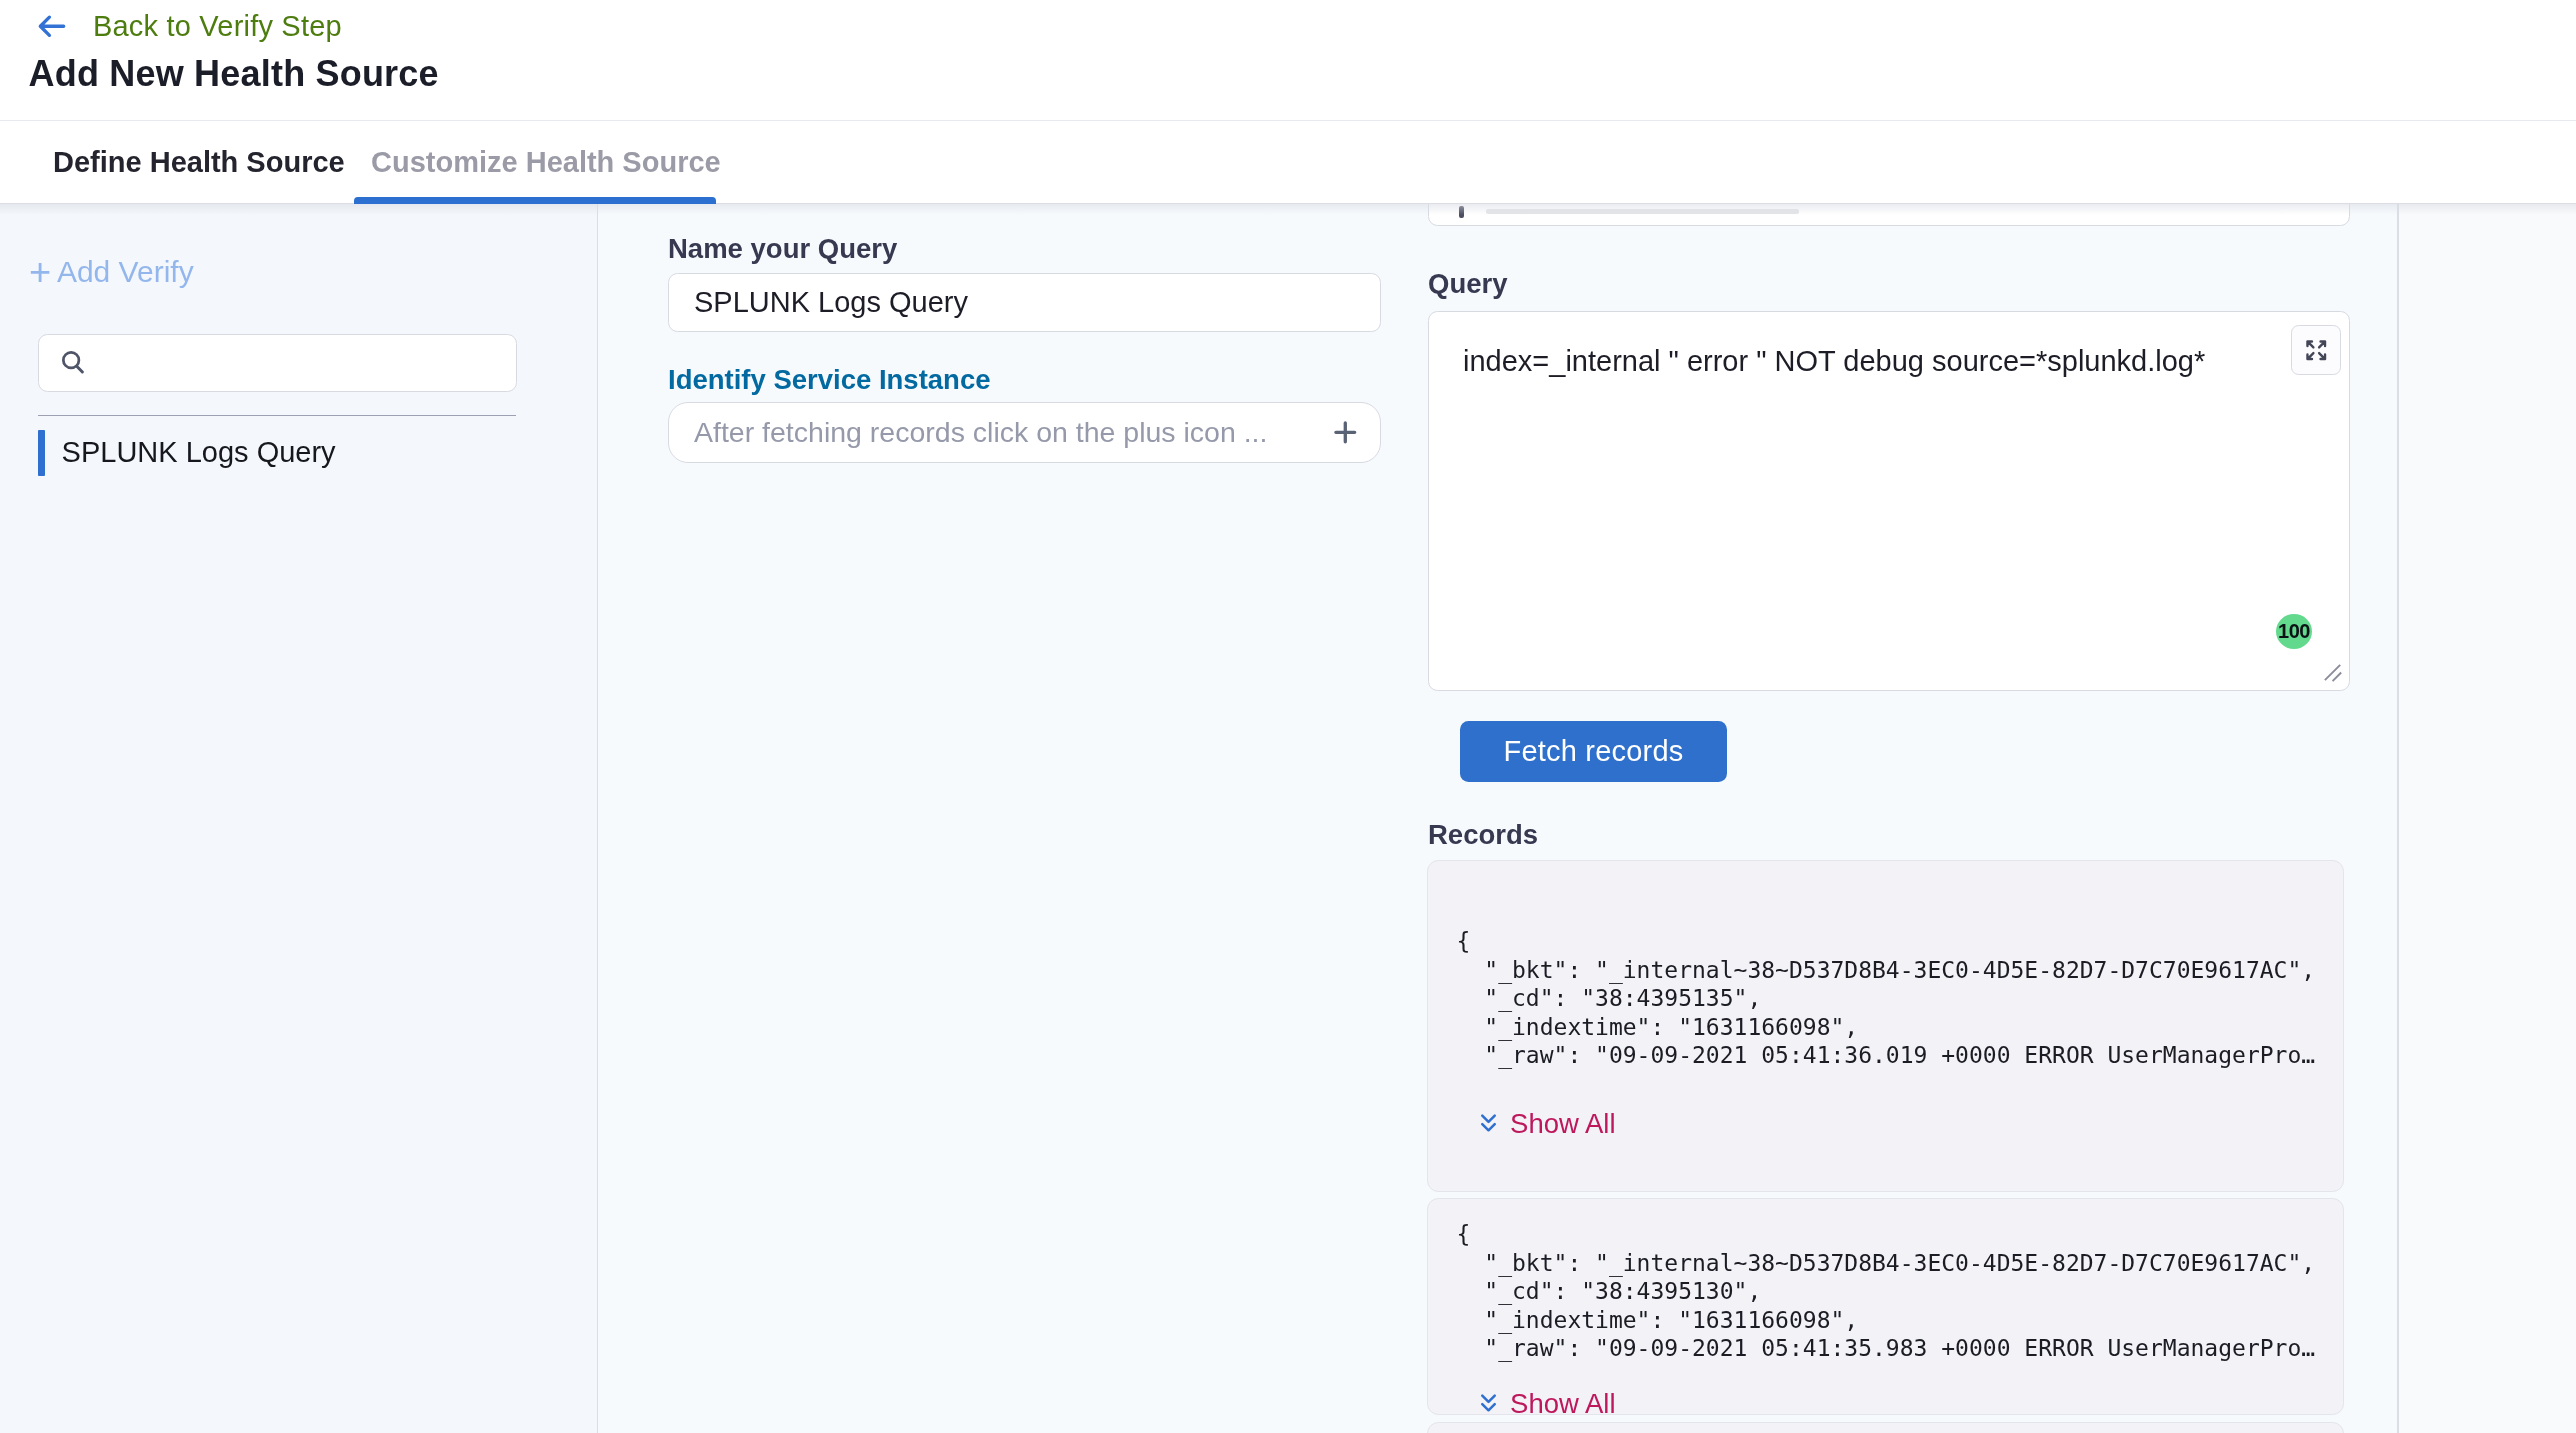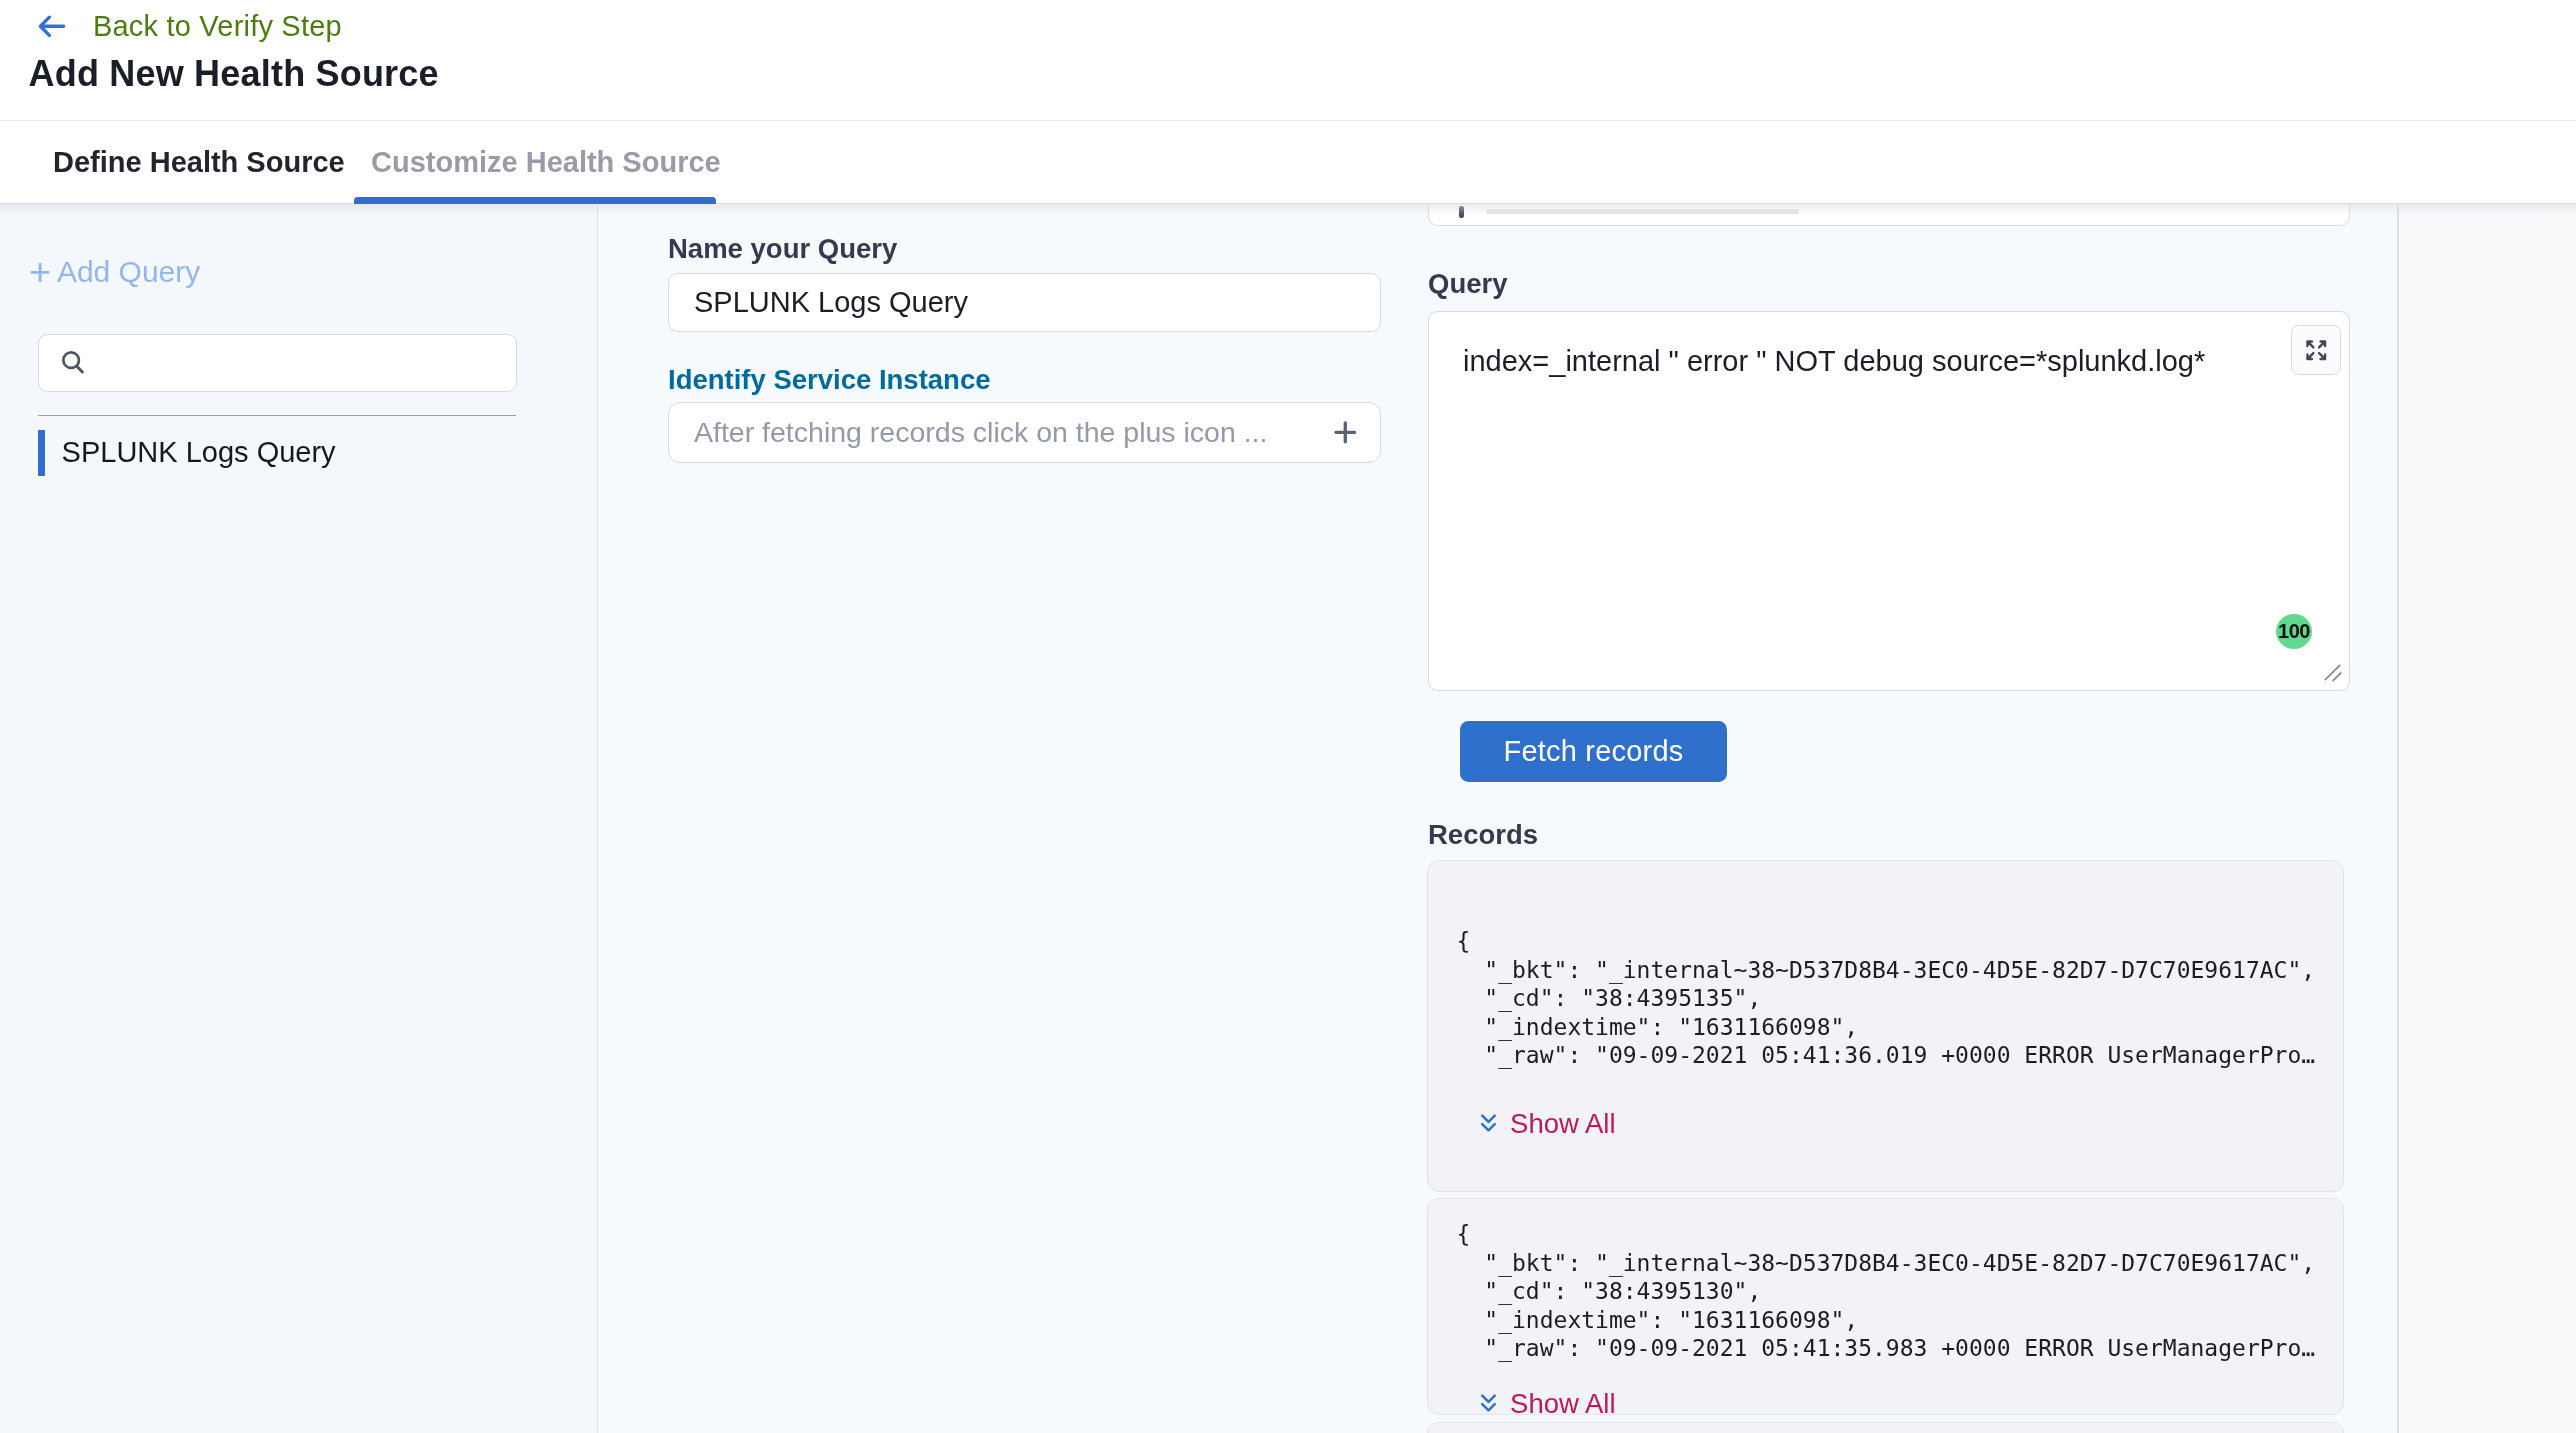--- a/index.html
+++ b/index.html
@@ -45,21 +45,21 @@
 
   
   .fld-label-dark { font-size:27.5px; font-weight:600; color:#363950; }
   .fld-label-gray { font-size:27.5px; font-weight:600; color:#0369a1; }
   .lbl-name { position:absolute; left:668px; top:28.5px; }
   .inp-name { position:absolute; left:668px; top:69px; width:713px; height:59px; background:#ffffff;
               border:1.9px solid #d8dae2; border-radius:9.5px; font-size:29px; color:#1c1d26; padding:0 25px;
               font-family:"Liberation Sans", sans-serif; outline:none; }
   .lbl-service { position:absolute; left:668px; top:160px; }
   .service-wrap { position:absolute; left:668px; top:198px; width:713px; height:61px; }
-  .inp-service { width:100%; height:100%; background:#ffffff; border:1.9px solid #d8dae2; border-radius:12px;
+  .inp-service { width:100%; height:100%; background:#ffffff; border:1.9px solid #d8dae2; border-radius:20px;
                  font-size:28.5px; color:#1c1d26; padding:0 76px 0 25px; font-family:"Liberation Sans", sans-serif; outline:none; }
   .inp-service::placeholder { color:#9599a9; opacity:1; }
   .service-plus { position:absolute; right:17px; top:50%; transform:translateY(-50%); width:38px; height:38px;
                   display:flex; align-items:center; justify-content:center; cursor:pointer; background:transparent; border:none; }
 
   
   .rightcol { position:absolute; left:1428px; top:0; width:922px; height:1010px; }
   .clipped-input { position:absolute; left:0; top:-38px; width:922px; height:60px; background:#ffffff;
                    border:1.9px solid #d8dae2; border-radius:9.5px; overflow:hidden; }
   .clipped-input .remnant-dark { position:absolute; left:30px; bottom:6.6px; width:4.7px; height:12.3px; background:#4a4e60; border-radius:1.9px; }
@@ -113,21 +113,21 @@
     <div class="tab tab-define">Define Health Source</div>
     <div class="tab tab-customize">Customize Health Source</div>
     <div class="tab-underline"></div>
   </div>
 
   <div class="content">
 
     <div class="sidebar">
       <div class="add-query">
         <span class="plus-glyph">+</span>
-        <span class="aq-label">Add Query</span>
+        <span class="aq-label">Add Verify</span>
       </div>
       <div class="search-box">
         <span>
           <svg width="30" height="30" viewBox="0 0 24 24" fill="none">
             <circle cx="10.5" cy="10.5" r="6.2" stroke="#4f5468" stroke-width="2.2"></circle>
             <path d="M15.2 15.6 L19.5 20" stroke="#4f5468" stroke-width="2.4" stroke-linecap="round"></path>
           </svg>
         </span>
         <input class="search-input" type="text" value="" style="">
       </div>

